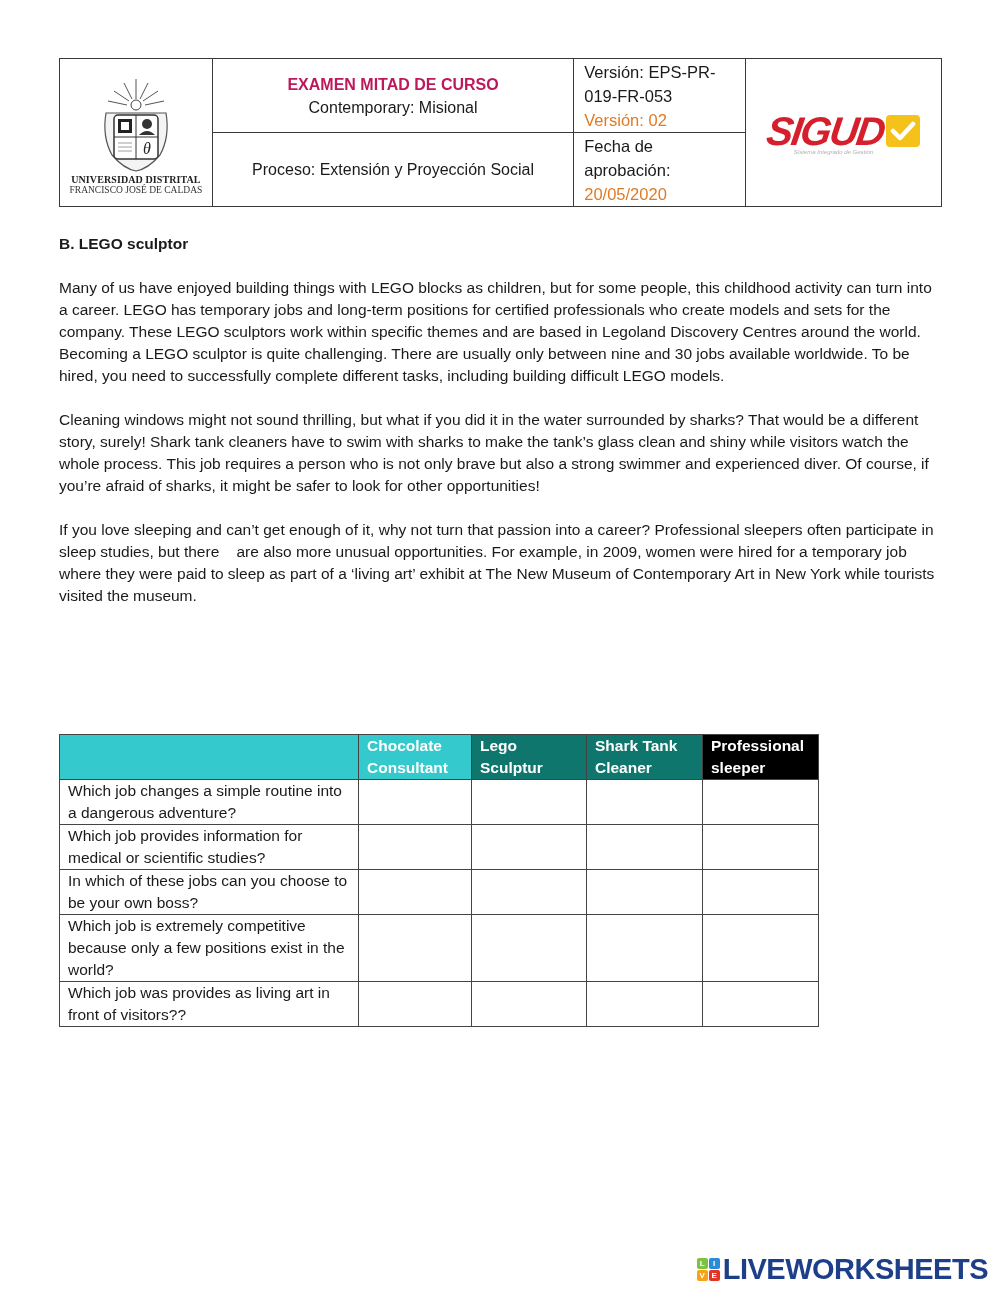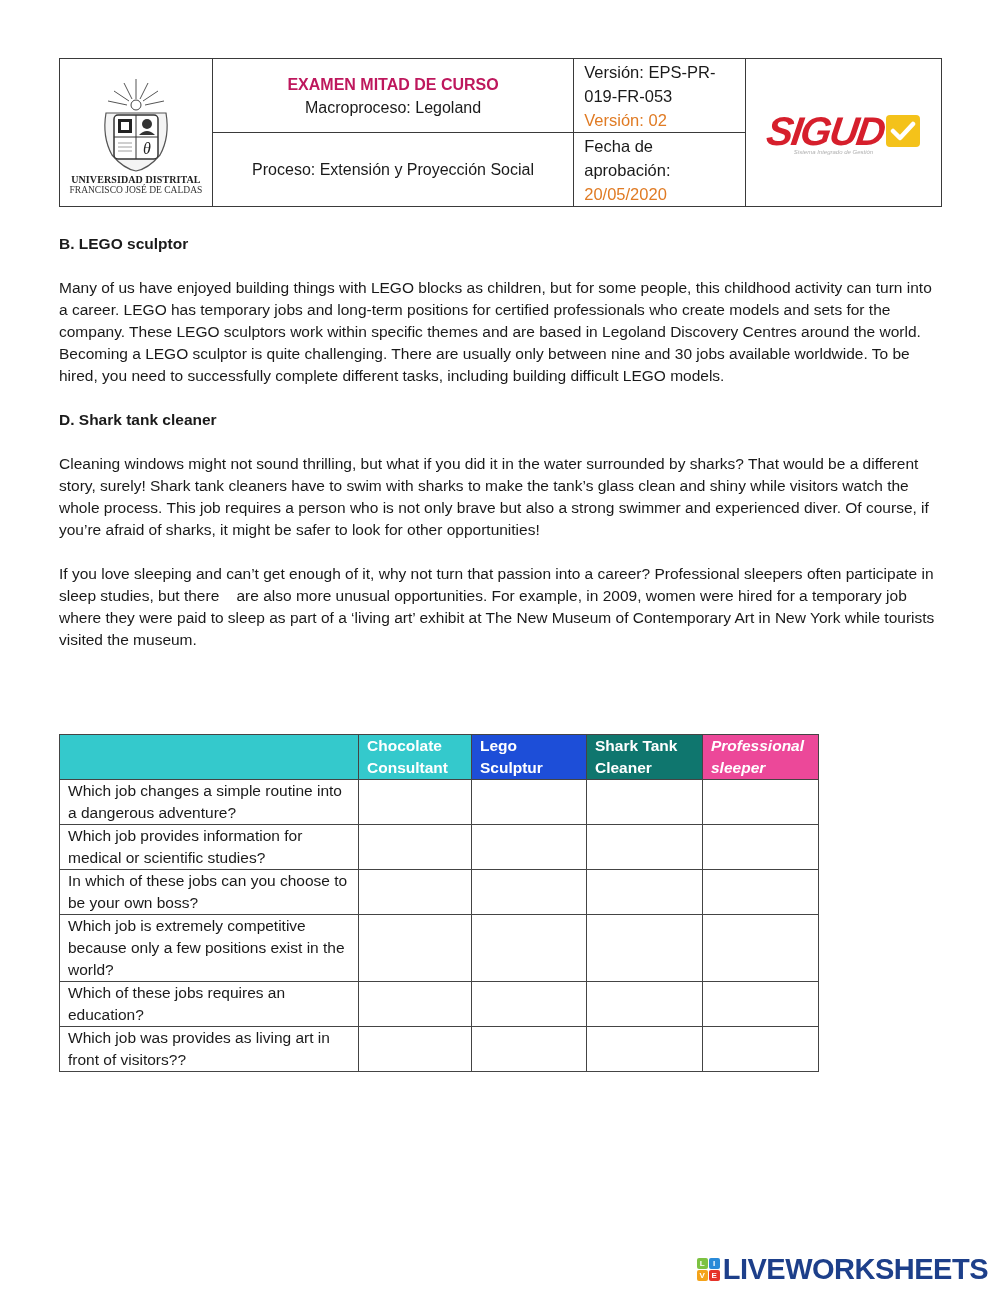--- a/index.html
+++ b/index.html
@@ -77,21 +77,21 @@
           <line x1="22" y1="70" x2="36" y2="70" stroke="#777" stroke-width="0.7"></line>
           <line x1="22" y1="74" x2="36" y2="74" stroke="#777" stroke-width="0.7"></line>
           <text x="51" y="77" font-size="16" text-anchor="middle" font-style="italic" fill="#222" font-family="Liberation Serif, serif">θ</text>
         </svg>
         <div class="ud-name">UNIVERSIDAD DISTRITAL</div>
         <div class="ud-sub">FRANCISCO JOSÉ DE CALDAS</div>
       </div>
     </td>
     <td class="hc-title">
       <div class="bold-orange">EXAMEN MITAD DE CURSO</div>
-      <div>Macroproceso: Legoland</div>
+      <div>Contemporary: Misional</div>
     </td>
     <td class="hc-code" style="padding-top:1px;">
       <div>Versión: EPS-PR-</div>
       <div>019-FR-053</div>
       <div class="orange">Versión: 02</div>
     </td>
     <td class="hc-sigud" rowspan="2">
       <div class="sigud">
         <div class="sigud-row">
           <span class="sigud-text">SIGUD</span>
@@ -118,36 +118,35 @@
 </tbody>
   </table>
 
 <div class="content">
   <section>
     <h3>B. LEGO sculptor</h3>
     <p class="tight">Many of us have enjoyed building things with LEGO blocks as children, but for some people, this childhood activity can turn into a career. LEGO has temporary jobs and long-term positions for certified professionals who create models and sets for the company. These LEGO sculptors work within specific themes and are based in Legoland Discovery Centres around the world.</p>
     <p>Becoming a LEGO sculptor is quite challenging. There are usually only between nine and 30 jobs available worldwide. To be hired, you need to successfully complete different tasks, including building difficult LEGO models.</p>
   </section>
   <section>
-    <h3>D. Shark tank cleaner</h3>
     <p style="white-space: pre-wrap;">Cleaning windows might not sound thrilling, but what if you did it in the water surrounded by sharks? That would be a different story, surely! Shark tank cleaners have to swim with sharks to make the tank’s glass clean and shiny while visitors watch the whole process. This job requires a person who is not only brave but also a strong swimmer and experienced diver. Of course, if you’re afraid of sharks, it might be safer to look for other opportunities!</p>
   </section>
   <section>
     <p style="white-space: pre-wrap;">If you love sleeping and can’t get enough of it, why not turn that passion into a career? Professional sleepers often participate in sleep studies, but there    are also more unusual opportunities. For example, in 2009, women were hired for a temporary job where they were paid to sleep as part of a ‘living art’ exhibit at The New Museum of Contemporary Art in New York while tourists visited the museum.</p>
   </section>
 </div>
 
 <table class="quiz-table">
   <thead>
     <tr>
       <th style="background: rgb(52, 201, 204);"></th>
       <th class="c1" style="background: rgb(52, 201, 204);"><span>Chocolate</span><br><span>Consultant</span></th>
-      <th class="c2" style="background: #1d4ed8;"><span>Lego</span><br><span>Sculptur</span></th>
+      <th class="c2" style="background: #0f766e;"><span>Lego</span><br><span>Sculptur</span></th>
       <th class="c3" style="background: #0f766e;"><span>Shark Tank</span><br><span>Cleaner</span></th>
-      <th class="c4" style="background: #ec4899; font-style: italic;"><span>Professional</span><br><span>sleeper</span></th>
+      <th class="c4" style="background: #000000;"><span>Professional</span><br><span>sleeper</span></th>
     </tr>
   </thead>
   <tbody>
     <tr>
       <td>Which job changes a simple routine into a dangerous adventure?</td>
       <td class="answer"></td>
       <td class="answer"></td>
       <td class="answer"></td>
       <td class="answer"></td>
     </tr>
@@ -166,27 +165,20 @@
       <td class="answer"></td>
     </tr>
     <tr>
       <td>Which job is extremely competitive because only a few positions exist in the world?</td>
       <td class="answer"></td>
       <td class="answer"></td>
       <td class="answer"></td>
       <td class="answer"></td>
     </tr>
     <tr>
-      <td>Which of these jobs requires an education?</td>
-      <td class="answer"></td>
-      <td class="answer"></td>
-      <td class="answer"></td>
-      <td class="answer"></td>
-    </tr>
-    <tr>
       <td>Which job was provides as living art in front of visitors??</td>
       <td class="answer"></td>
       <td class="answer"></td>
       <td class="answer"></td>
       <td class="answer"></td>
     </tr>
   </tbody>
 </table>
 
 <div class="lw-logo">

